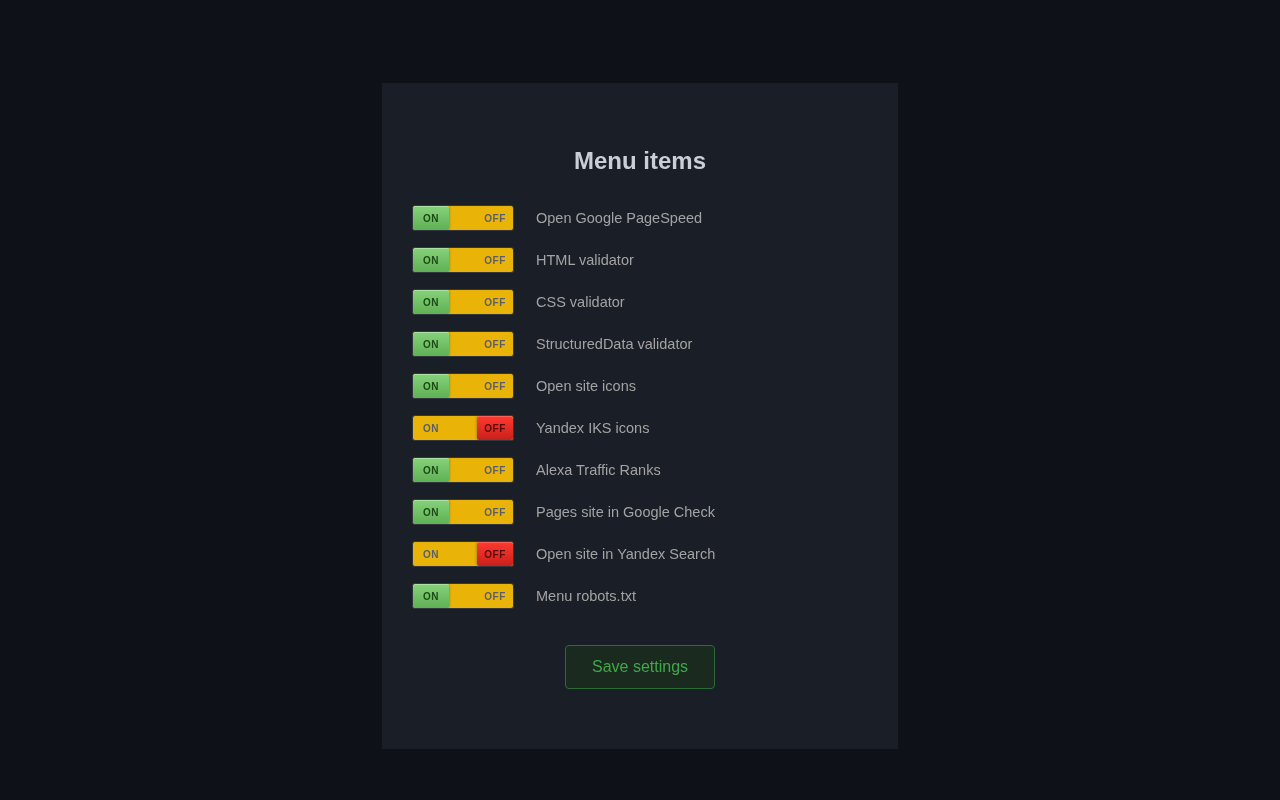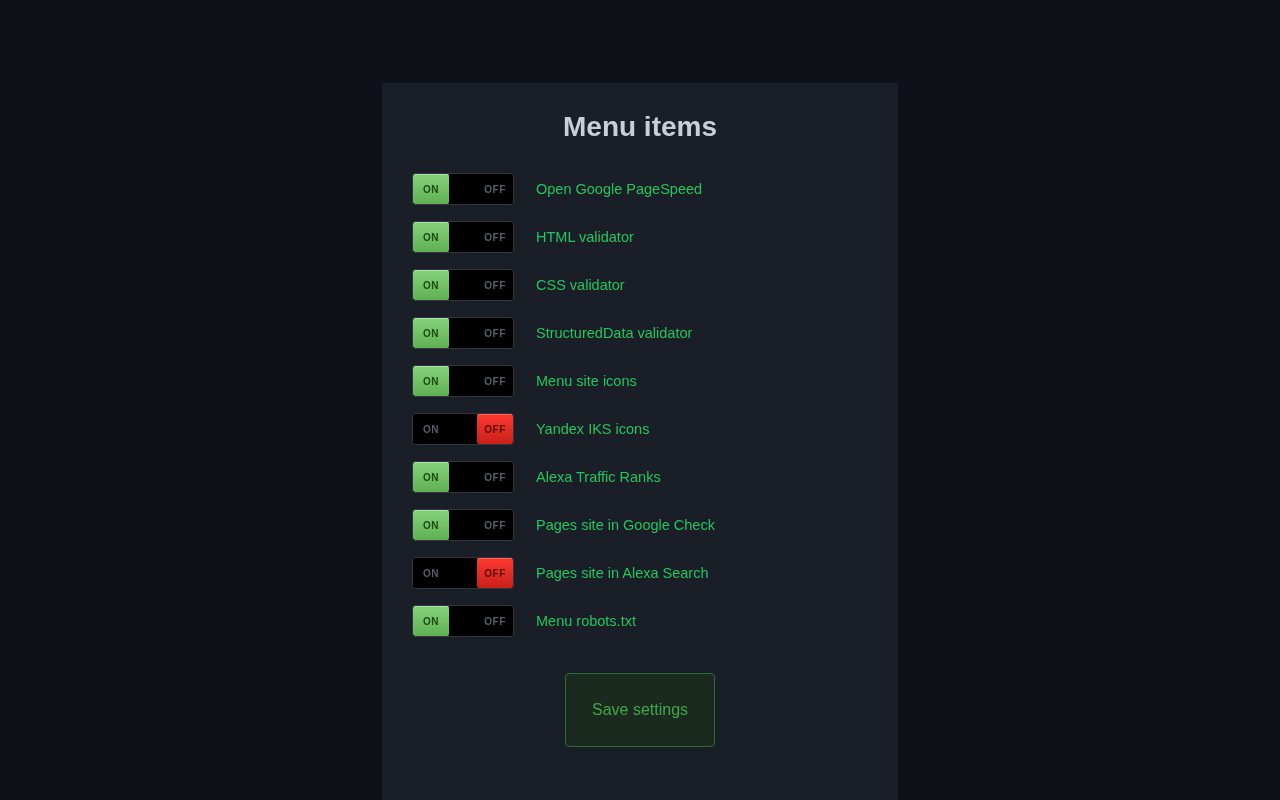--- a/index.html
+++ b/index.html
@@ -14,39 +14,40 @@
     position: absolute;
     left: 382px;
     top: 83px;
     width: 516px;
     background: #1a1e27;
     padding: 28px 24px 60px 24px;
   }
   .panel-title {
     text-align: center;
     color: #c9cfd7;
-    font-size: 28px;
+    font-size: 24px;
     font-weight: 700;
     margin-bottom: 30px;
+    margin-top: 36px;
   }
   .rows {
     display: flex;
     flex-direction: column;
     gap: 16px;
     padding-left: 6px;
   }
   .row {
     display: flex;
     align-items: center;
     gap: 22px;
   }
   .toggle {
     width: 102px;
-    height: 32px;
-    background: #000000;
+    height: 26px;
+    background: #eab308;
     border: 1px solid #31353e;
     border-radius: 3px;
     display: flex;
     overflow: hidden;
   }
   .toggle .half {
     flex: 1;
     display: flex;
     align-items: center;
     justify-content: center;
@@ -64,35 +65,35 @@
     box-shadow: inset 0 1px 0 rgba(255,255,255,0.3), 0 0 3px rgba(0,0,0,0.4);
     border-radius: 2px;
   }
   .toggle.state-off .off-half {
     background: linear-gradient(#ff3a30, #c8201a);
     color: #5a0704;
     box-shadow: inset 0 1px 0 rgba(255,255,255,0.2), 0 0 3px rgba(0,0,0,0.4);
     border-radius: 2px;
   }
   .row-label {
-    color: #22c55e;
+    color: #a3a3a3;
     font-size: 14.5px;
     text-align: right;
   }
   .save-wrap {
     display: flex;
     justify-content: center;
     margin-top: 36px;
   }
   .save-btn {
     background: #1b2a1e;
     border: 1px solid #2c6b36;
     color: #3fa84a;
     font-size: 16px;
-    padding: 27px 26px;
+    padding: 12px 26px;
     border-radius: 4px;
     cursor: pointer;
     font-family: inherit;
   }
 </style>
 </head>
 <body>
 
 <div class="panel">
   <h1 class="panel-title">Menu items</h1>
@@ -129,21 +130,21 @@
         <div class="half off-half">OFF</div>
       </div>
       <span class="row-label">StructuredData validator</span>
     </div>
 
     <div class="row">
       <div class="toggle state-on">
         <div class="half on-half">ON</div>
         <div class="half off-half">OFF</div>
       </div>
-      <span class="row-label">Menu site icons</span>
+      <span class="row-label">Open site icons</span>
     </div>
 
     <div class="row">
       <div class="toggle state-off">
         <div class="half on-half">ON</div>
         <div class="half off-half">OFF</div>
       </div>
       <span class="row-label">Yandex IKS icons</span>
     </div>
 
@@ -161,21 +162,21 @@
         <div class="half off-half">OFF</div>
       </div>
       <span class="row-label">Pages site in Google Check</span>
     </div>
 
     <div class="row">
       <div class="toggle state-off">
         <div class="half on-half">ON</div>
         <div class="half off-half">OFF</div>
       </div>
-      <span class="row-label">Pages site in Alexa Search</span>
+      <span class="row-label">Open site in Yandex Search</span>
     </div>
 
     <div class="row">
       <div class="toggle state-on">
         <div class="half on-half">ON</div>
         <div class="half off-half">OFF</div>
       </div>
       <span class="row-label">Menu robots.txt</span>
     </div>
 

